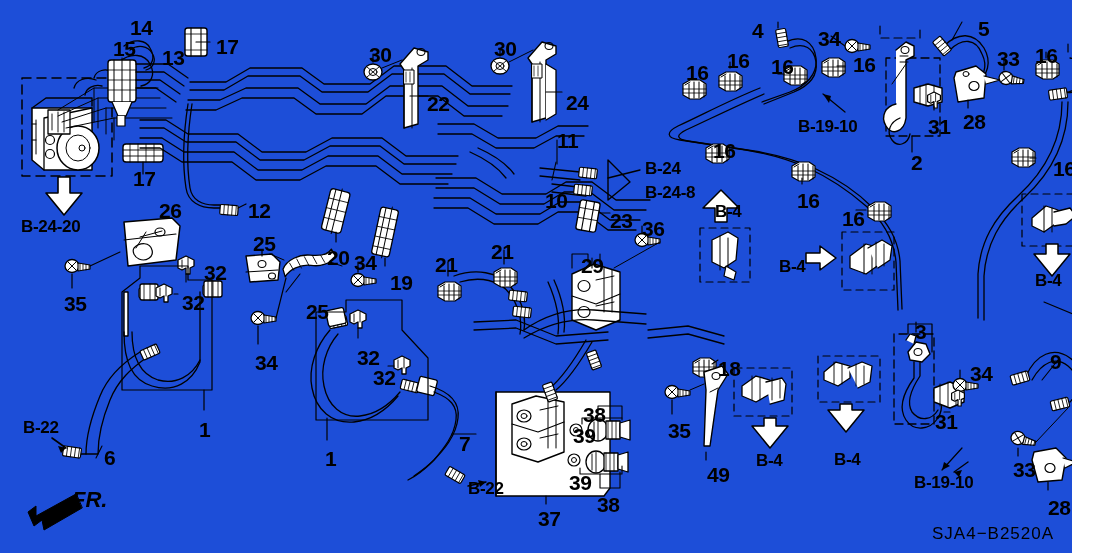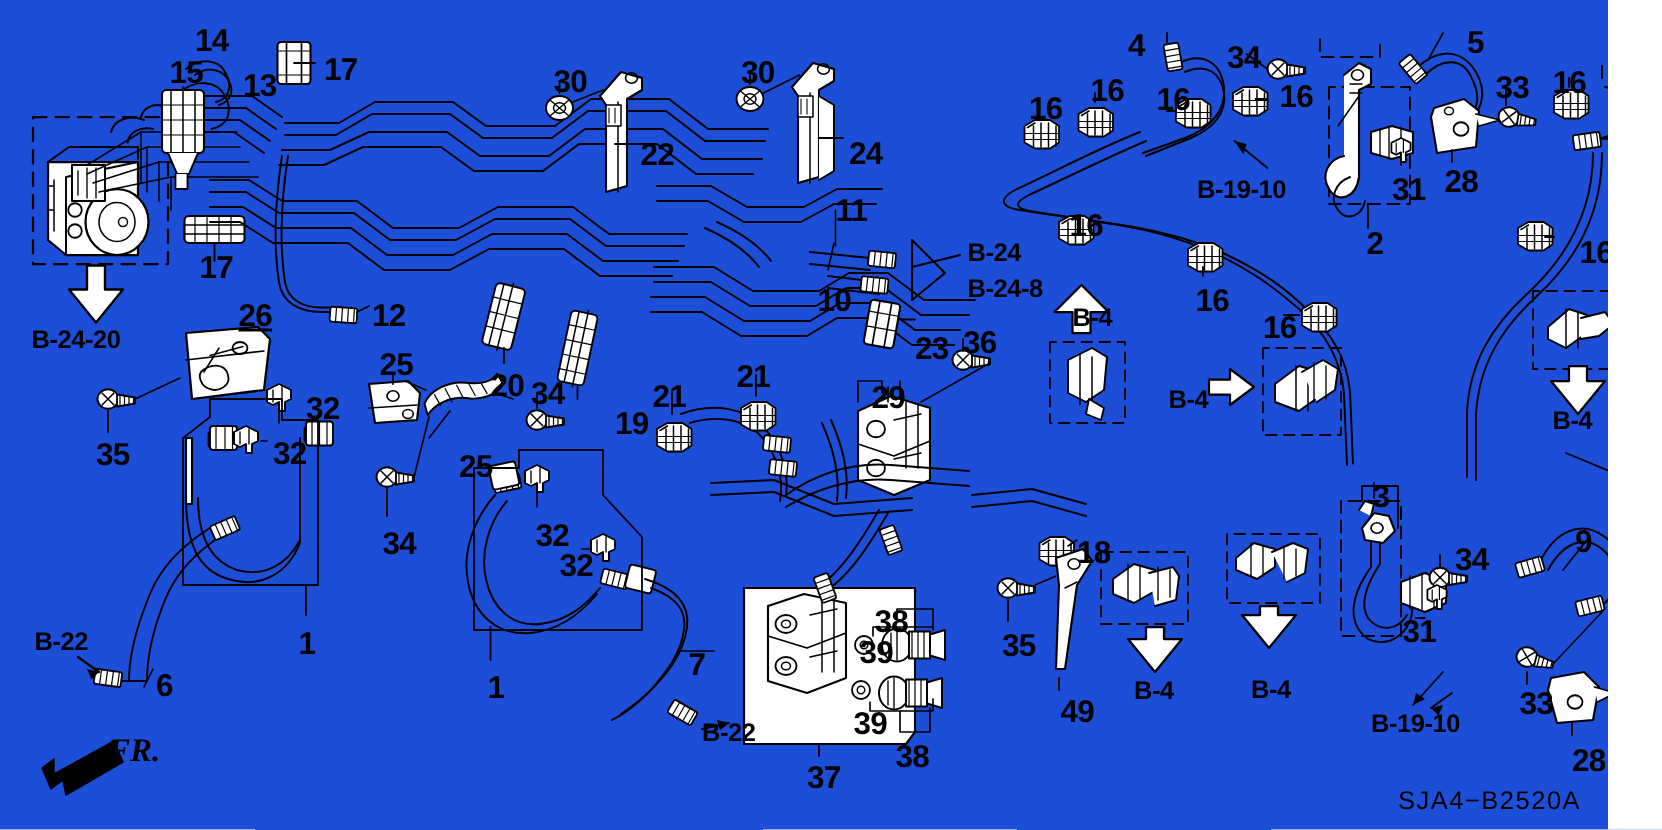--- a/index.html
+++ b/index.html
@@ -5,21 +5,21 @@
 <style>
   html,body{margin:0;padding:0;background:#ffffff;}
   body{font-family:"Liberation Sans",sans-serif;}
   #stage{position:relative;width:1072px;height:553px;background:#1d4ed8;overflow:hidden;}
   #art{position:absolute;left:0;top:0;width:1108px;height:553px;}
   .lbl{position:absolute;font-family:"Liberation Sans",sans-serif;font-weight:bold;color:#000;
        line-height:1;white-space:nowrap;}
   .num{font-size:21px;letter-spacing:-0.5px;}
   .ref{font-size:17px;letter-spacing:-0.3px;}
   .code{position:absolute;font-size:17px;letter-spacing:1px;font-family:"Liberation Sans",sans-serif;color:#000;}
-  .fr{position:absolute;font-size:22px;font-weight:bold;font-style:italic;font-family:Liberation Serif, serif;}
+  .fr{position:absolute;font-size:22px;font-weight:bold;font-style:italic;}
 </style>
 </head>
 <body>
 
 <div id="stage">
 
   <svg id="art" viewBox="0 0 1108 553" xmlns="http://www.w3.org/2000/svg">
     <defs>
       <g id="clip16">
         <path d="M0,0 l7,-4 l10,0 l6,4 l0,11 l-6,4 l-10,0 l-7,-4 z" fill="#fff" stroke="#000" stroke-width="1.2"></path>
@@ -669,28 +669,28 @@
       <div class="lbl num" style="left: 1073px; top: 42px;">8</div>
       <div class="lbl num" style="left: 928px; top: 116px;">31</div>
       <div class="lbl num" style="left: 963px; top: 111px;">28</div>
       <div class="lbl num" style="left: 911px; top: 152px;">2</div>
       <div class="lbl num" style="left: 557px; top: 130px;">11</div>
       <div class="lbl num" style="left: 545px; top: 190px;">10</div>
       <div class="lbl num" style="left: 713px; top: 140px;">16</div>
       <div class="lbl num" style="left: 797px; top: 190px;">16</div>
       <div class="lbl num" style="left: 842px; top: 208px;">16</div>
       <div class="lbl num" style="left: 1053px; top: 158px;">16</div>
-      <div class="lbl num" style="left: 610px; top: 222px;">23</div>
+      <div class="lbl num" style="left: 610px; top: 210px;">23</div>
       <div class="lbl num" style="left: 642px; top: 218px; text-align: center;">36</div>
       <div class="lbl num" style="left: 248px; top: 200px;">12</div>
-      <div class="lbl num" style="left: 159px; top: 200px; text-decoration: underline;">26</div>
+      <div class="lbl num" style="left: 159px; top: 200px;">26</div>
       <div class="lbl num" style="left: 253px; top: 233px;">25</div>
       <div class="lbl num" style="left: 327px; top: 247px;">20</div>
       <div class="lbl num" style="left: 354px; top: 252px;">34</div>
-      <div class="lbl num" style="left: 390px; top: 272px; margin-left: 20px;">19</div>
+      <div class="lbl num" style="left: 390px; top: 272px;">19</div>
       <div class="lbl num" style="left: 435px; top: 254px;">21</div>
       <div class="lbl num" style="left: 491px; top: 241px;">21</div>
       <div class="lbl num" style="left: 581px; top: 255px;">29</div>
       <div class="lbl num" style="left: 64px; top: 293px;">35</div>
       <div class="lbl num" style="left: 204px; top: 262px;">32</div>
       <div class="lbl num" style="left: 182px; top: 292px;">32</div>
       <div class="lbl num" style="left: 255px; top: 352px;">34</div>
       <div class="lbl num" style="left: 199px; top: 419px;">1</div>
       <div class="lbl num" style="left: 306px; top: 301px;">25</div>
       <div class="lbl num" style="left: 357px; top: 347px;">32</div>

